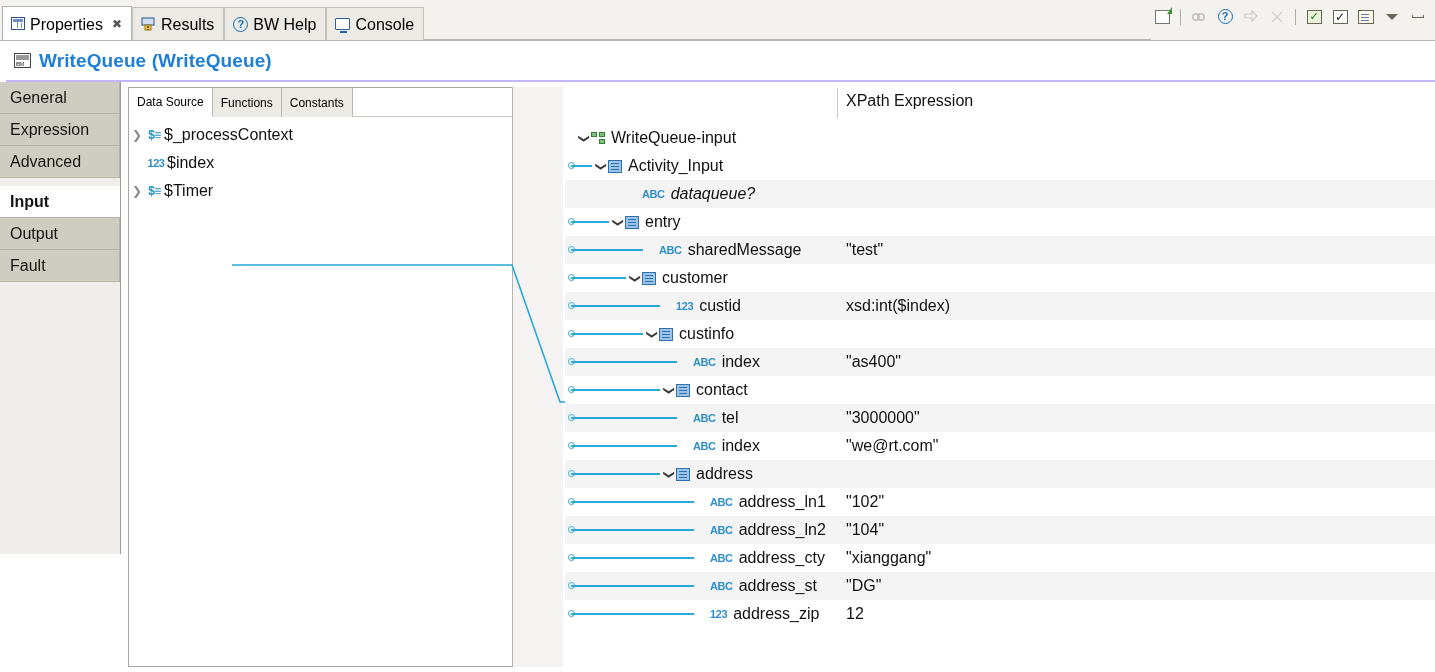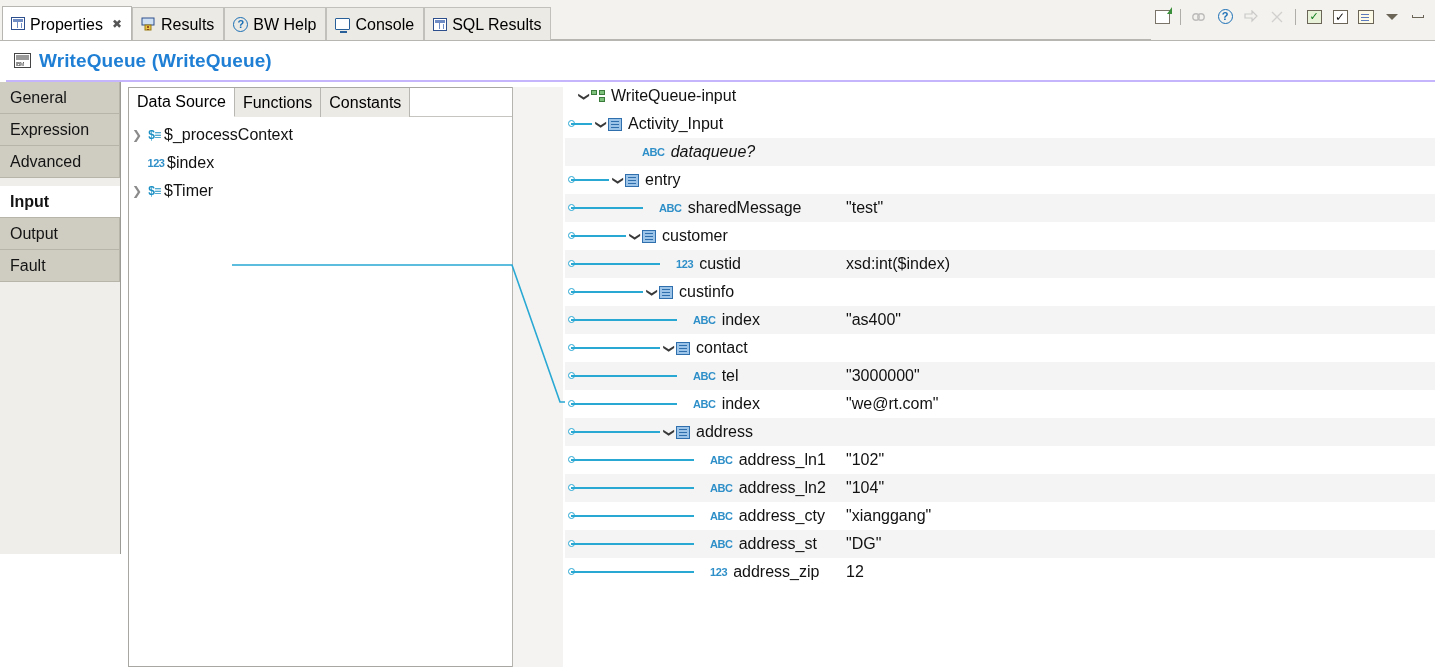--- a/index.html
+++ b/index.html
@@ -140,21 +140,21 @@
     background: #ffffff; font-weight: bold; border-right: none; margin-top: 8px;
   }
 
   
   .ds-wrap {
     position: absolute; left: 128px; top: 5px; width: 435px; height: 580px;
     background: #ffffff; border: 1px solid #a9a7a1;
   }
   .ds-tabs { display: flex; height: 29px; background: #f2f1ed; }
   .ds-tab {
-    padding: 0 8px; display: flex; align-items: center; font-size: 16px; color: #000;
+    padding: 0 8px; display: flex; align-items: center; font-size: 12px; color: #000;
     border-right: 1px solid #b9b7b1; background: #eceae4;
   }
   .ds-tab.active { background: #ffffff; border-bottom: 1px solid #fff; }
   .ds-tab-filler { flex: 1; background: #ffffff; border-bottom: 1px solid #c7c5bf; }
   .ds-rows { padding-top: 4px; }
   .ds-row { height: 28px; display: flex; align-items: center; font-size: 16px; color: #111; }
   .ds-arrow {
     width: 16px; text-align: center; color: #8b8b8b; font-size: 12px;
     font-family: "DejaVu Sans", sans-serif;
   }
@@ -249,24 +249,20 @@
         <span class="lbl">Results</span>
       </div>
       <div class="vtab">
         <span class="ico ico-help">?</span>
         <span class="lbl">BW Help</span>
       </div>
       <div class="vtab">
         <span class="ico ico-console"></span>
         <span class="lbl">Console</span>
       </div>
-      <div class="vtab">
-        <span class="ico ico-grid"></span>
-        <span class="lbl">SQL Results</span>
-      </div>
     </div>
   <div class="tab-filler"></div>
   <div class="toolbar">
     <div class="tbtn">
         <span class="tb-page"></span>
       </div>
     <div class="tb-sep"></div>
     <div class="tbtn">
       <svg class="tb-gray" viewBox="0 0 16 14">
           <circle cx="5" cy="7" r="3.2" fill="none" stroke="#7d7d7d" stroke-width="1.4"></circle>
@@ -365,20 +361,24 @@
       </div>
   </div>
 
   <div class="strip"></div>
 
   <svg class="links">
     <polyline points="232,183 512,183 560,320 565,320" fill="none" stroke="#29a8d4" stroke-width="1.6"></polyline>
   </svg>
 
   <div class="tree">
+    <div class="tree-head">
+      <div class="hsep"></div>
+      <div class="htxt">XPath Expression</div>
+    </div>
     <div id="tree-rows">
         <div class="trow">
           <span class="tlabel-wrap" style="margin-left:12px">
             <span class="tcaret" style="display: inline-block; transform: rotate(90deg);">❯</span>
             <span class="ticon-schema">
               <i></i>
               <i></i>
               <i></i>
             </span>
             <span class="tname">WriteQueue-input</span>

